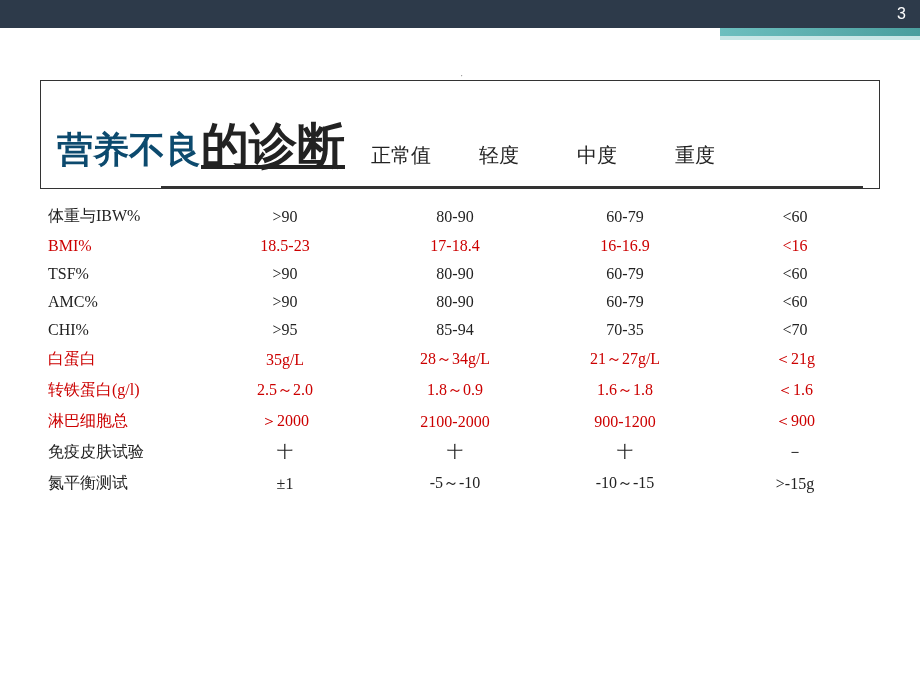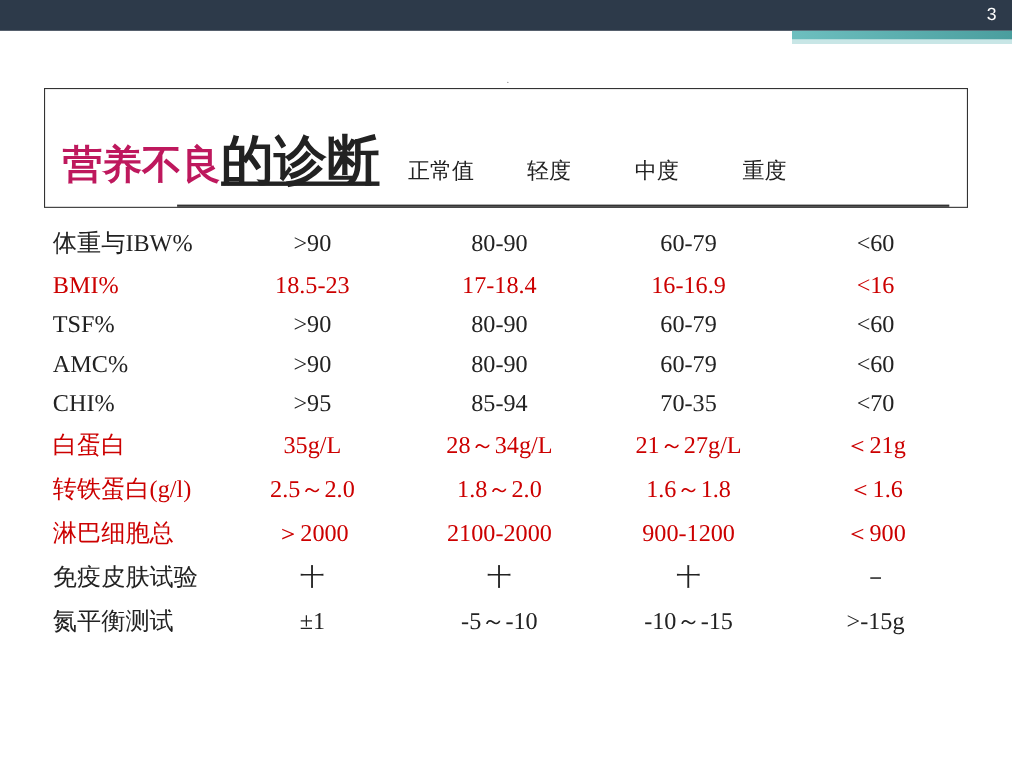--- a/index.html
+++ b/index.html
@@ -79,21 +79,21 @@
 
     .title-row {
       display: flex;
       align-items: baseline;
       gap: 0;
     }
 
     .title-main {
       font-size: 36px;
       font-weight: bold;
-      color: #be185d;
+      color: #0c4a6e;
       font-family: Liberation Mono, monospace;
       margin-top: 22px;
     }
 
     .title-underline {
       text-decoration: underline;
       font-size: 48px;
       font-weight: bold;
       color: #222;
       font-family: "SimHei", "黑体", sans-serif;
@@ -124,21 +124,21 @@
       left: 120px;
       right: 16px;
       height: 2px;
       background: #333;
     }
 
     
     .data-table {
       width: 100%;
       border-collapse: collapse;
-      font-size: 22px;
+      font-size: 16px;
     }
 
     .data-table td {
       padding: 5px 8px;
       vertical-align: middle;
       white-space: nowrap;
     }
 
     .data-table td:first-child {
       width: 160px;
@@ -234,21 +234,21 @@
           <tr>
             <td class="red">白蛋白</td>
             <td class="red">35g/L</td>
             <td class="red">28～34g/L</td>
             <td class="red">21～27g/L</td>
             <td class="red">＜21g</td>
           </tr>
           <tr>
             <td class="red">转铁蛋白(g/l)</td>
             <td class="red">2.5～2.0</td>
-            <td class="red">1.8～2.0</td>
+            <td class="red">1.8～0.9</td>
             <td class="red">1.6～1.8</td>
             <td class="red">＜1.6</td>
           </tr>
           <tr>
             <td class="red">淋巴细胞总</td>
             <td class="red">＞2000</td>
             <td class="red">2100-2000</td>
             <td class="red">900-1200</td>
             <td class="red">＜900</td>
           </tr>

